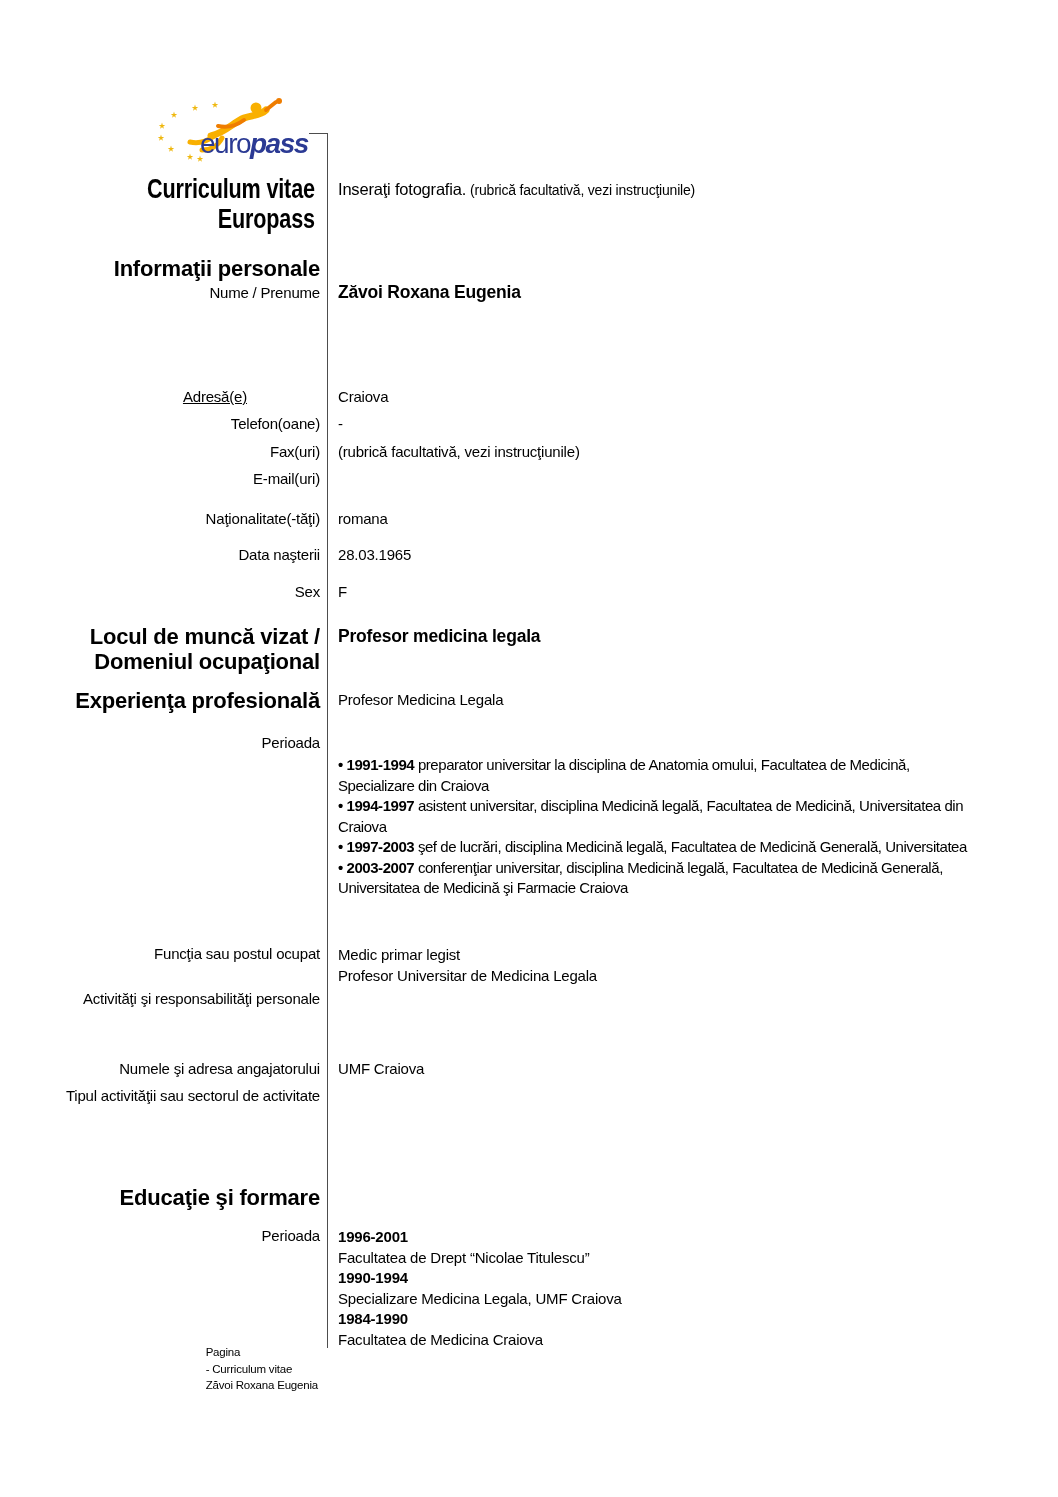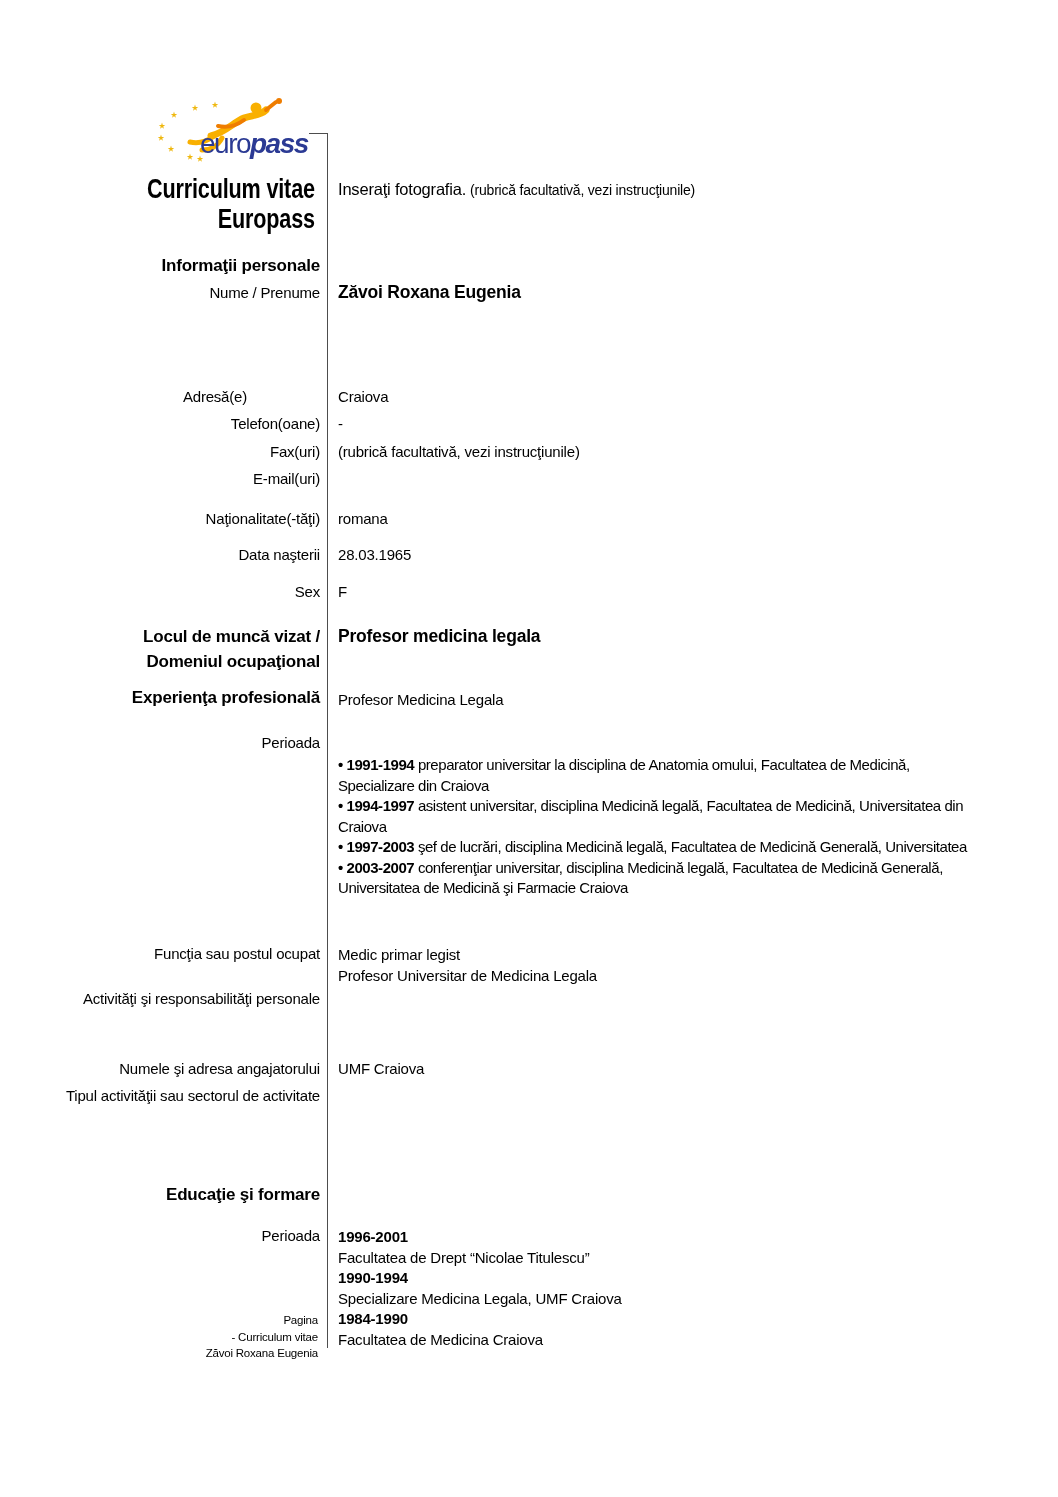--- a/index.html
+++ b/index.html
@@ -22,36 +22,36 @@
     position:absolute; right:743px; top:158px;
     font-weight:bold; font-size:27px; line-height:30px;
     text-align:right; white-space:nowrap;
     transform:scaleX(0.8); transform-origin:100% 0;
   }
 
   .lbl {
     position:absolute; right:738px;
     font-size:15px; text-align:right; white-space:nowrap;
   }
-  .lbl.h { font-weight:bold; font-size:17px; }
-  .lbl.shift { right:811px; }
+  .lbl.h { font-weight:bold; font-size:22px; }
+  .lbl.shift { right:811px;text-decoration:underline; }
 
   .val { position:absolute; left:338px; font-size:15px; white-space:nowrap; }
   .val.vb { font-weight:bold; font-size:17.5px; }
 
   .lines > div { line-height:20.5px; white-space:nowrap; }
   .narrow { letter-spacing:-0.45px; }
   .b { font-weight:bold; }
 
   .pi-main { font-size:16.5px; }
   .pi-note { font-size:14px; }
 
   .footer {
-    position:absolute; right:740px; top:1296px;
-    font-size:11.5px; line-height:16.5px; text-align:right; white-space:nowrap;
+    position:absolute; right:740px; top:1328px;
+    font-size:11.5px; line-height:16.5px; text-align:left; white-space:nowrap;
   }
 </style>
 </head>
 <body>
 
 <div class="page">
 
   <div class="vline"></div>
   <div class="tick"></div>
 

